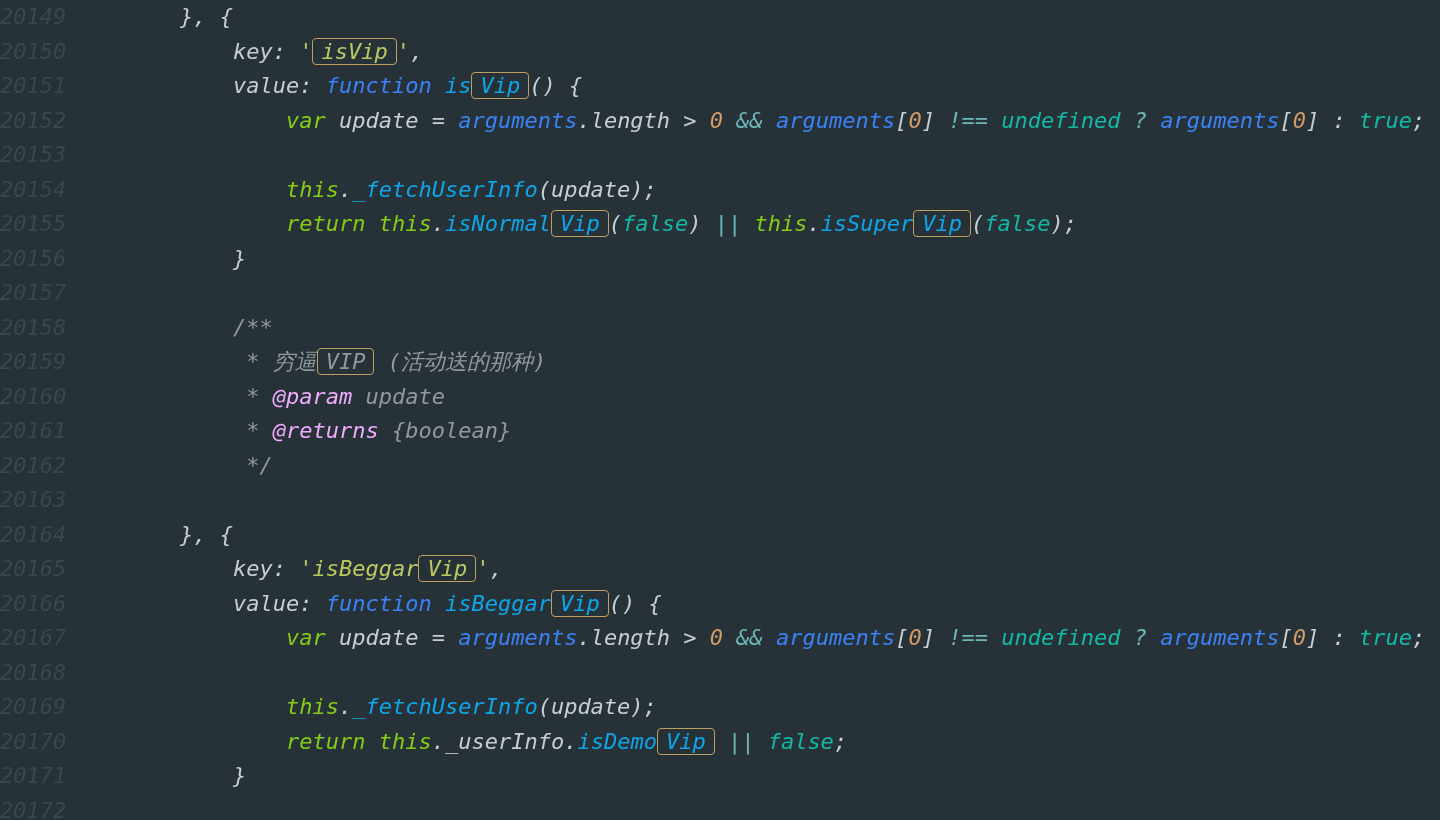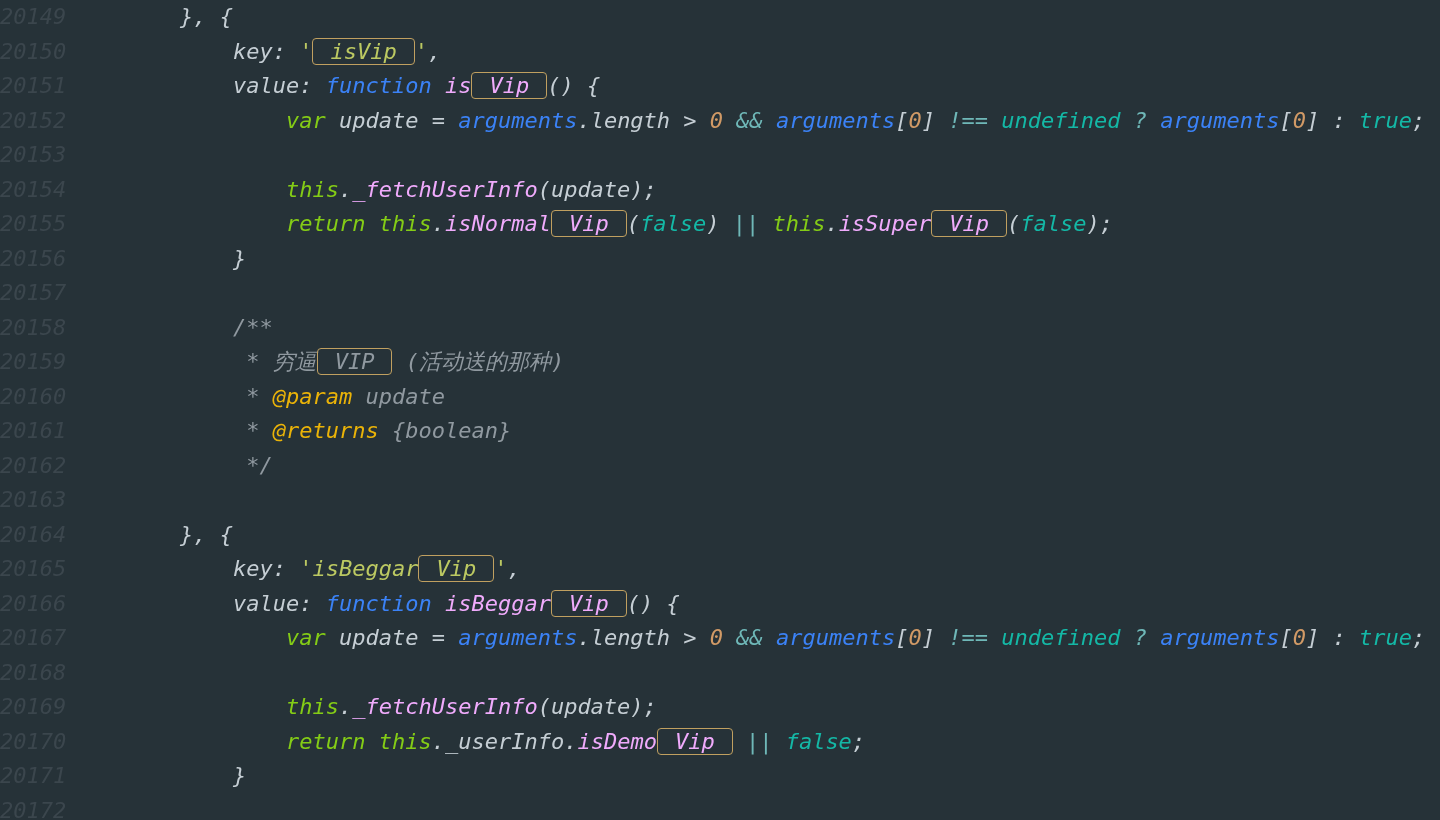--- a/index.html
+++ b/index.html
@@ -1,30 +1,30 @@
 <!DOCTYPE html>
 <html><head>
 <meta charset="utf-8">
 <style>
   html,body{margin:0;padding:0;background:#263238;color:#c5ced4;width:1440px;height:820px;overflow:hidden}
   .editor{display:flex;font-family:"SF Mono",Menlo,Consolas,monospace;font-size:22px;line-height:34.5px;font-style:italic}
   .gutter{width:64px;text-align:right;padding-right:6px;color:#3b464d;user-select:none}
   .code{flex:1;white-space:pre;padding-left:110px}
-  .box{border:1px solid #c0a060;border-radius:4px;padding:0 17px}
+  .box{border:1px solid #c0a060;border-radius:4px;padding:0 8px}
   
   .kw{color:#84cc16}          
   .ft{color:#3b82f6}          
   .arg{color:#3b82f6}         
-  .fn{color:#f0abfc}          
+  .fn{color:#0ea5e9}          
   .num{color:#d19a66}         
   .op{color:#6fb8b8}          
   .bl{color:#14b8a6}          
   .str{color:#bcc962}         
   .com{color:#9099a0}         
-  .comi{color:#eab308;}
+  .comi{color:#f0abfc;}
 </style>
 </head>
 <body>
 
 <div class="editor">
   <div class="gutter" id="gutter">
       <div>20149</div>
       <div>20150</div>
       <div>20151</div>
       <div>20152</div>

